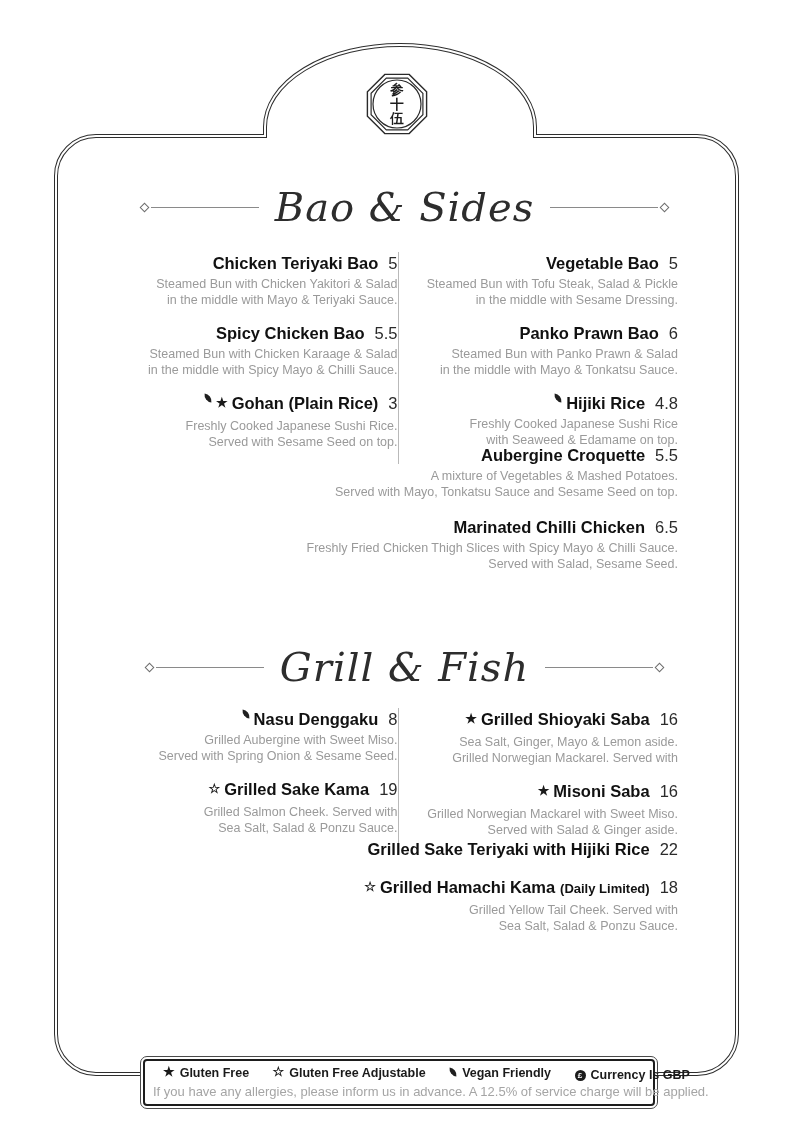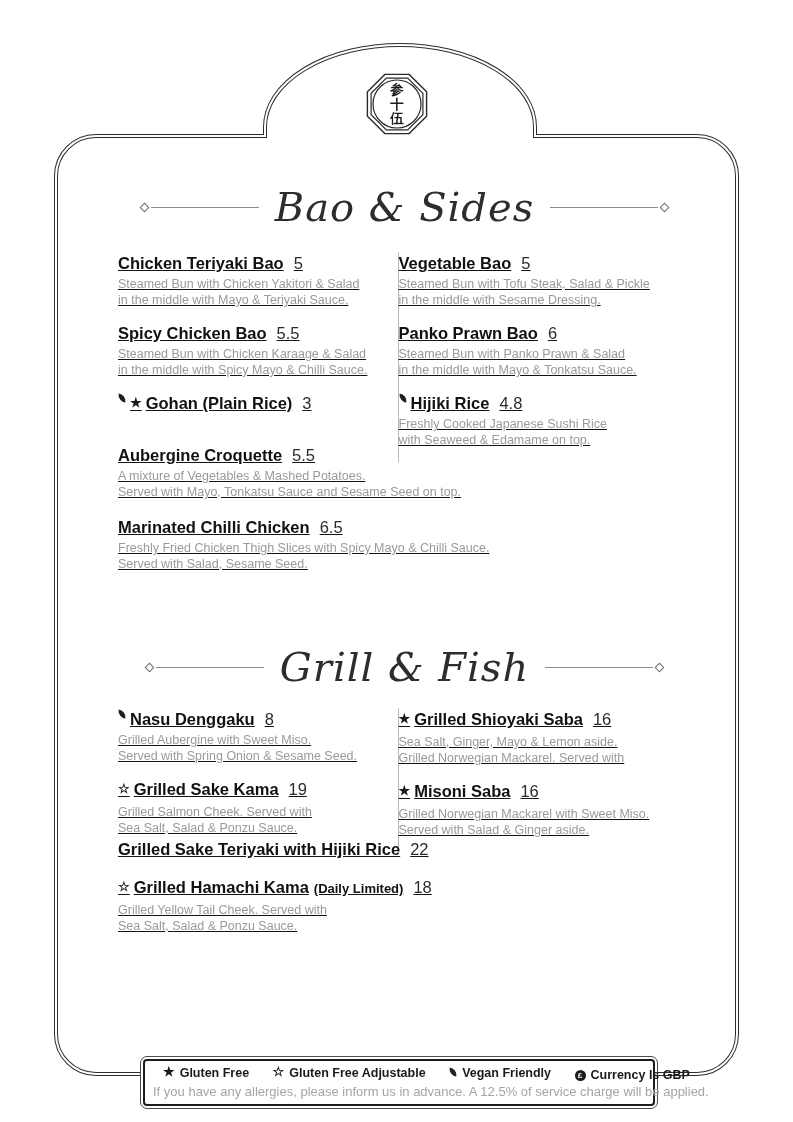--- a/index.html
+++ b/index.html
@@ -19,21 +19,21 @@
   .h-diamond{width:5px;height:5px;border:1px solid #6d6d6d;background:#fff;transform:rotate(45deg);flex:0 0 auto;}
   .h-title{font-family:"DejaVu Serif",serif;font-style:italic;font-size:40px;color:#2d2d2d;
            margin:0 16px;white-space:nowrap;letter-spacing:1px;}
   .h-left,.h-right{display:flex;align-items:center;gap:3px;}
 
   
   .cols{position:absolute;left:118px;width:560px;display:flex;}
   .col{flex:1 1 0;min-width:0;}
   .v-divider{width:1px;background:#b9b9b9;flex:0 0 auto;}
 
-  .item{text-align:left;margin-bottom:14px;text-decoration:underline;}
+  .item{text-align:right;margin-bottom:14px;}
   .item-title{font-size:16.5px;font-weight:700;color:#111;line-height:22px;white-space:nowrap;}
   .price{font-weight:400;color:#2b2b2b;margin-left:10px;}
   .suffix{font-size:13px;font-weight:700;color:#111;margin-left:5px;}
   .desc{font-size:12.5px;line-height:16px;color:#9a9a9a;margin-top:2px;}
 
   .full{position:absolute;left:118px;width:560px;}
   .full .item{margin-bottom:16px;}
 
   
   .it-star{font-size:13px;color:#1a1a1a;position:relative;top:-2px;margin-right:4px;letter-spacing:0;}
@@ -118,20 +118,24 @@
         </div>
         <div class="desc">
           <div>Steamed Bun with Chicken Karaage &amp; Salad</div>
           <div>in the middle with Spicy Mayo &amp; Chilli Sauce.</div>
         </div>
       </div>
 
       <div class="item">
         <div class="item-title">
           <span class="leaf-icon"></span><span class="it-star">★</span><span>Gohan (Plain Rice)</span><span class="price">3</span>
+        </div>
+        <div class="desc">
+          <div>Freshly Cooked Japanese Sushi Rice.</div>
+          <div>Served with Sesame Seed on top.</div>
         </div>
       </div>
 
     </div>
     <div class="v-divider"></div>
     <div class="col">
 
       <div class="item">
         <div class="item-title">
           <span>Vegetable Bao</span><span class="price">5</span>

